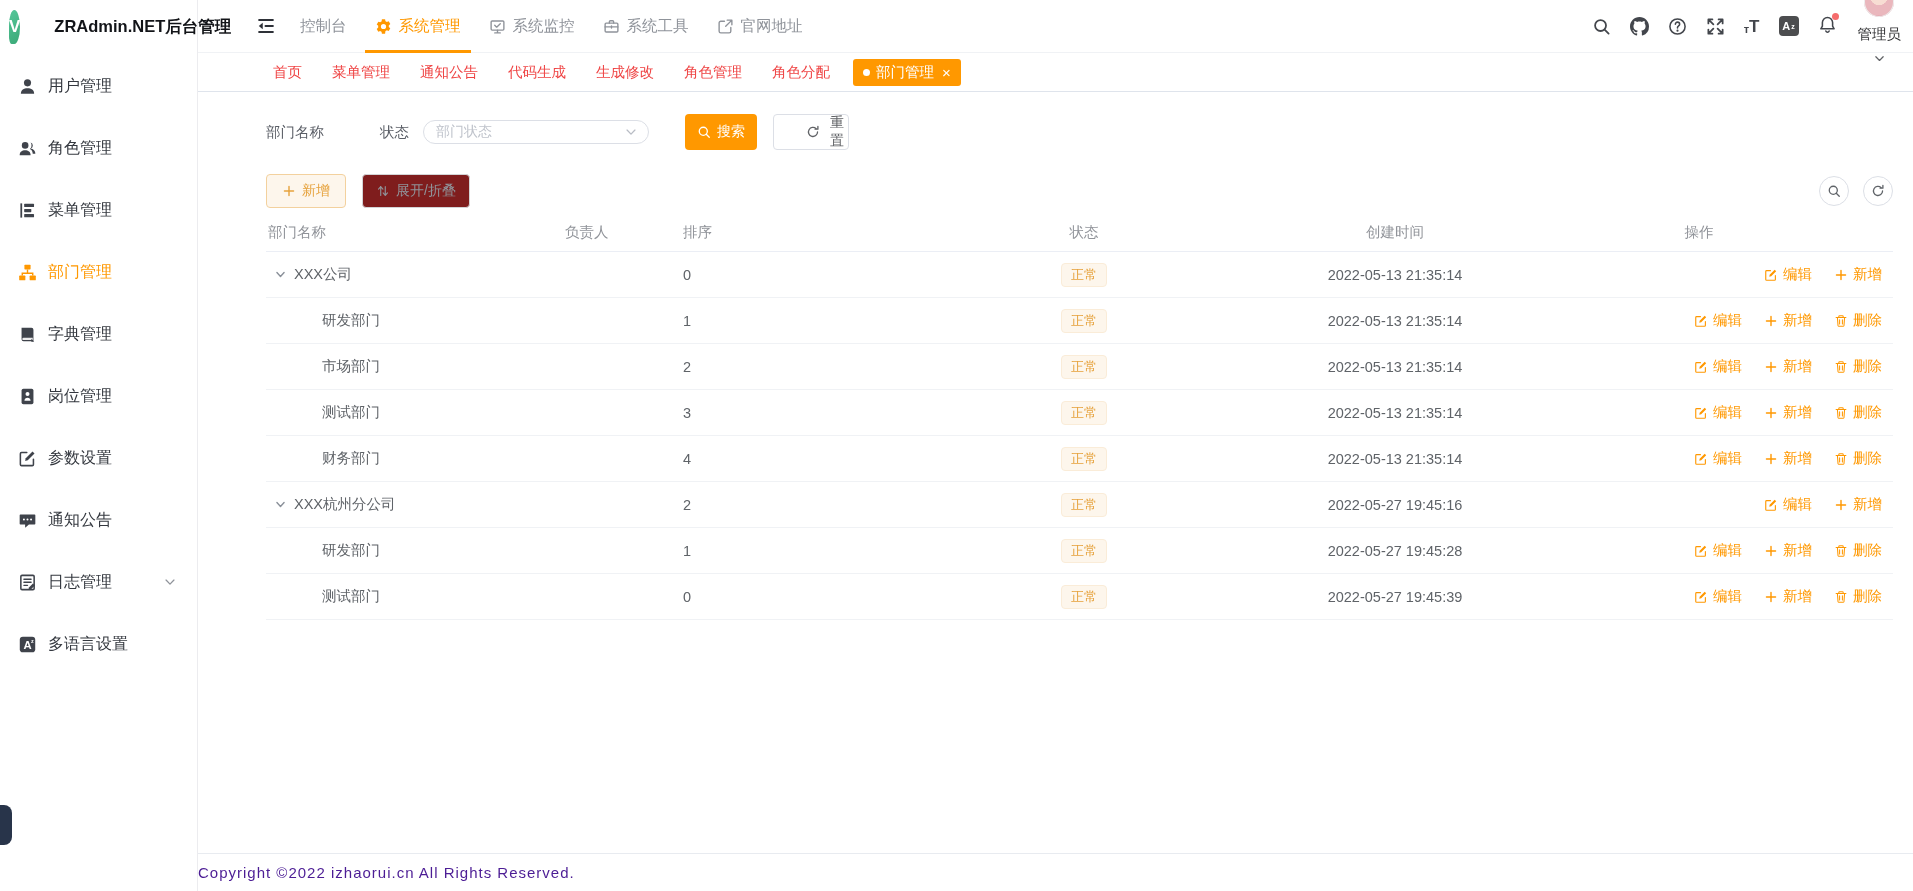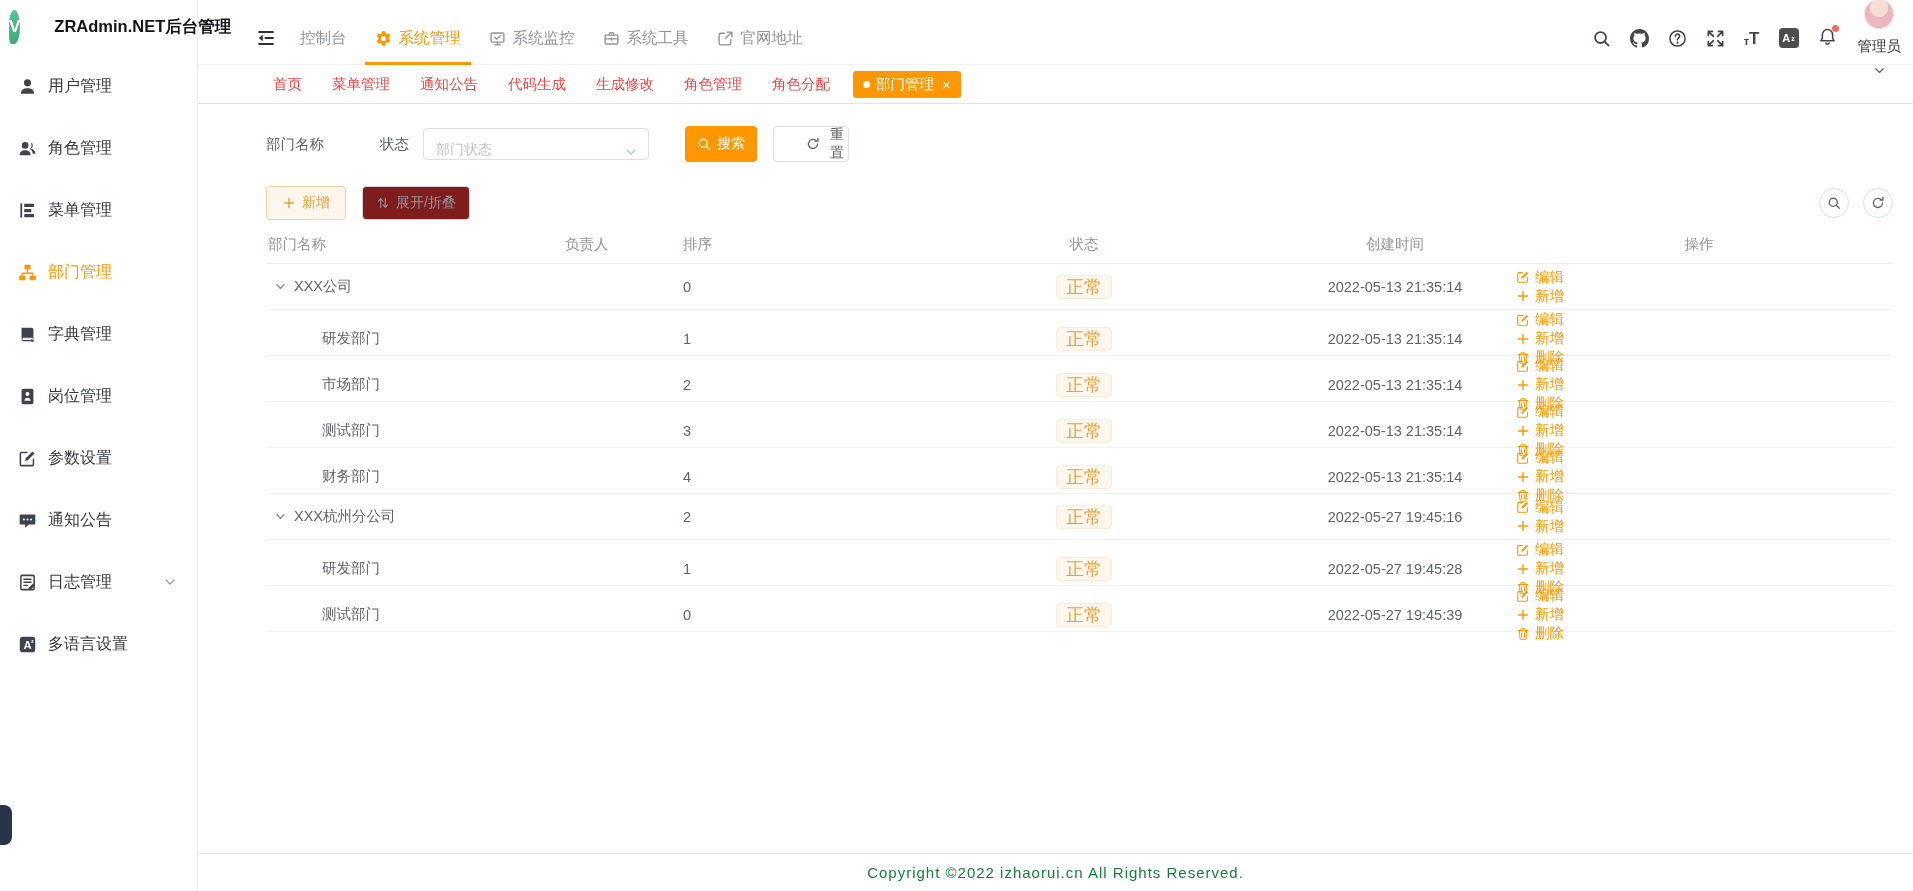--- a/index.html
+++ b/index.html
@@ -17,21 +17,21 @@
   .logo-badge { width:34px; height:34px; background:linear-gradient(140deg,#55c79a,#3aa876); border-radius:46% 50% 50% 22%; color:#fff; font-weight:bold; font-size:17px; display:flex; align-items:center; justify-content:center; }
   .app-title { font-size:16.5px; font-weight:bold; color:#121418; white-space:nowrap;margin-left:24px; }
   .side-menu { margin-top:2px; }
   .side-item { height:62px; display:flex; align-items:center; gap:11px; padding:0 20px 0 18px; font-size:16px; color:#34383f; cursor:pointer; }
   .side-item .si-icon { font-size:19px; color:#3f434b; }
   .side-item.active, .side-item.active .si-icon { color:#ff9800; }
   .side-chevron { margin-left:auto; font-size:14px; color:#8f939a; }
   .drawer-handle { position:absolute; left:0; bottom:46px; width:12px; height:40px; background:#28344a; border-radius:0 8px 8px 0; cursor:pointer; }
 
   
-  .main { flex:1; display:flex; flex-direction:column; position:relative;margin-top:12px; }
+  .main { flex:1; display:flex; flex-direction:column; position:relative; }
   .navbar { height:53px; flex:none; display:flex; align-items:center; padding-left:58px; padding-right:12px; border-bottom:1px solid #f0f2f5; }
   .fold-btn { font-size:20px; color:#2e3138; cursor:pointer; margin-right:10px; }
   .topnav-menu { display:flex; height:100%; }
   .nav-item { position:relative; height:100%; display:flex; align-items:center; gap:7px; padding:0 14px; font-size:15.5px; color:#8f939a; cursor:pointer; }
   .nav-item .nav-icon { font-size:17px; }
   .nav-item.active { color:#ff9800; }
   .nav-item.active::after { content:""; position:absolute; left:4px; right:4px; bottom:-1px; height:3px; background:#ff9800; }
   .nav-right { margin-left:auto; display:flex; align-items:center; gap:19px; }
   .tool-icon { font-size:19px; color:#43464c; cursor:pointer; }
   .fontsize-icon { font-weight:bold; color:#43464c; cursor:pointer; display:inline-flex; align-items:flex-end; }
@@ -52,21 +52,21 @@
   .page-tab.active { background:#ff9800; color:#fff; border-radius:3px; height:27px; padding:0 10px; gap:6px; margin:0 8px; }
   .tab-dot { width:7px; height:7px; border-radius:50%; background:#fff; }
   .tab-close { font-size:15px; line-height:1; margin-left:2px; cursor:pointer; }
 
   
   .content { flex:1; padding:0 20px 0 68px; position:relative; }
   .filter-row { margin-top:22px; display:flex; align-items:center; height:36px; }
   .filter-label { font-size:14.5px; color:#5a5e66; margin-right:14px; }
   .text-input { width:215px; height:36px; border:1px solid #dcdfe6; border-radius:4px; padding:0 12px; font-size:14px; color:#606266; outline:none; font-family:inherit; }
   .text-input::placeholder { color:#bfc3cb; }
-  .select { width:226px; height:32px; border:1px solid #dcdfe6; border-radius:4px; padding:0 10px 0 12px; display:flex; align-items:flex-end; justify-content:space-between; cursor:pointer; margin-left:0; }
+  .select { width:226px; height:24px; border:1px solid #dcdfe6; border-radius:12px; padding:0 10px 0 12px; display:flex; align-items:center; justify-content:space-between; cursor:pointer; margin-left:0; }
   .select-placeholder { font-size:14px; color:#bfc3cb; }
   .select-chevron { font-size:14px; color:#b8bcc4; }
   .lbl-status { margin-left:42px; }
   .btn { display:inline-flex; align-items:center; justify-content:center; gap:6px; border-radius:4px; font-size:14px; cursor:pointer; border:1px solid transparent; font-family:inherit; }
   .btn-search { margin-left:36px; width:72px; height:36px; background:#ff9800; color:#fff; }
   .btn-reset { margin-left:16px; width:76px; height:36px; background:#fff; border-color:#dcdfe6; color:#606266;padding-left:32px; }
   .btn .icon { font-size:14px; }
 
   .toolbar-row { margin-top:24px; display:flex; align-items:center; height:34px; }
   .btn-add { height:34px; padding:0 15px; background:#fdf6ec; border-color:#f3d19e; color:#e6a23c; }
@@ -77,27 +77,27 @@
   
   .dept-table { margin-top:6px; }
   .thead, .trow { display:grid; grid-template-columns:294px 123px 200px 402px 220px 1fr; align-items:center; }
   .thead { height:38px; border-bottom:1px solid #ebeef5; color:#909399; font-size:14.5px; }
   .trow { height:46px; border-bottom:1px solid #f0f2f5; font-size:14.5px; color:#5f6368; }
   .th-name, .td-name { padding-left:2px; display:flex; align-items:center; }
   .th-manager, .td-manager { padding-left:5px; }
   .th-status, .td-status, .th-created, .td-created, .th-actions, .td-actions { text-align:center; }
   .td-name .tree-caret { font-size:13px; color:#8a9099; margin:0 7px 0 6px; cursor:pointer; }
   .td-name.child { padding-left:56px; }
-  .badge { display:inline-block; height:24px; line-height:22px; padding:0 9px; background:#fdf6ec; border:1px solid #faecd8; border-radius:4px; color:#e6a23c; font-size:18px; }
-  .td-actions { display:flex; justify-content:center; gap:0;flex-direction:column; }
+  .badge { display:inline-block; height:24px; line-height:22px; padding:0 9px; background:#fdf6ec; border:1px solid #faecd8; border-radius:4px; color:#e6a23c; font-size:13px; }
+  .td-actions { display:flex; justify-content:flex-end; gap:0; }
   .action-link { display:inline-flex; align-items:center; gap:5px; color:#ff9800; margin:0 11px; cursor:pointer; text-decoration:none; font-size:14.5px; }
   .action-link .icon { font-size:14px; }
 
   
-  .footer { position:absolute; left:0; right:0; bottom:0; height:38px; border-top:1px solid #e8ebf0; display:flex; align-items:center; justify-content:center; color:#15803d; font-size:15px; letter-spacing:1px; }
+  .footer { position:absolute; left:0; right:0; bottom:0; height:38px; border-top:1px solid #e8ebf0; display:flex; align-items:center; color:#4c1d95; font-size:15px; letter-spacing:1px; }
 </style>
 </head>
 <body>
 
 <div class="app">
 
   <aside class="sidebar">
     <div class="logo-row">
       <div class="logo-badge">V</div>
       <div class="app-title">ZRAdmin.NET后台管理</div>

